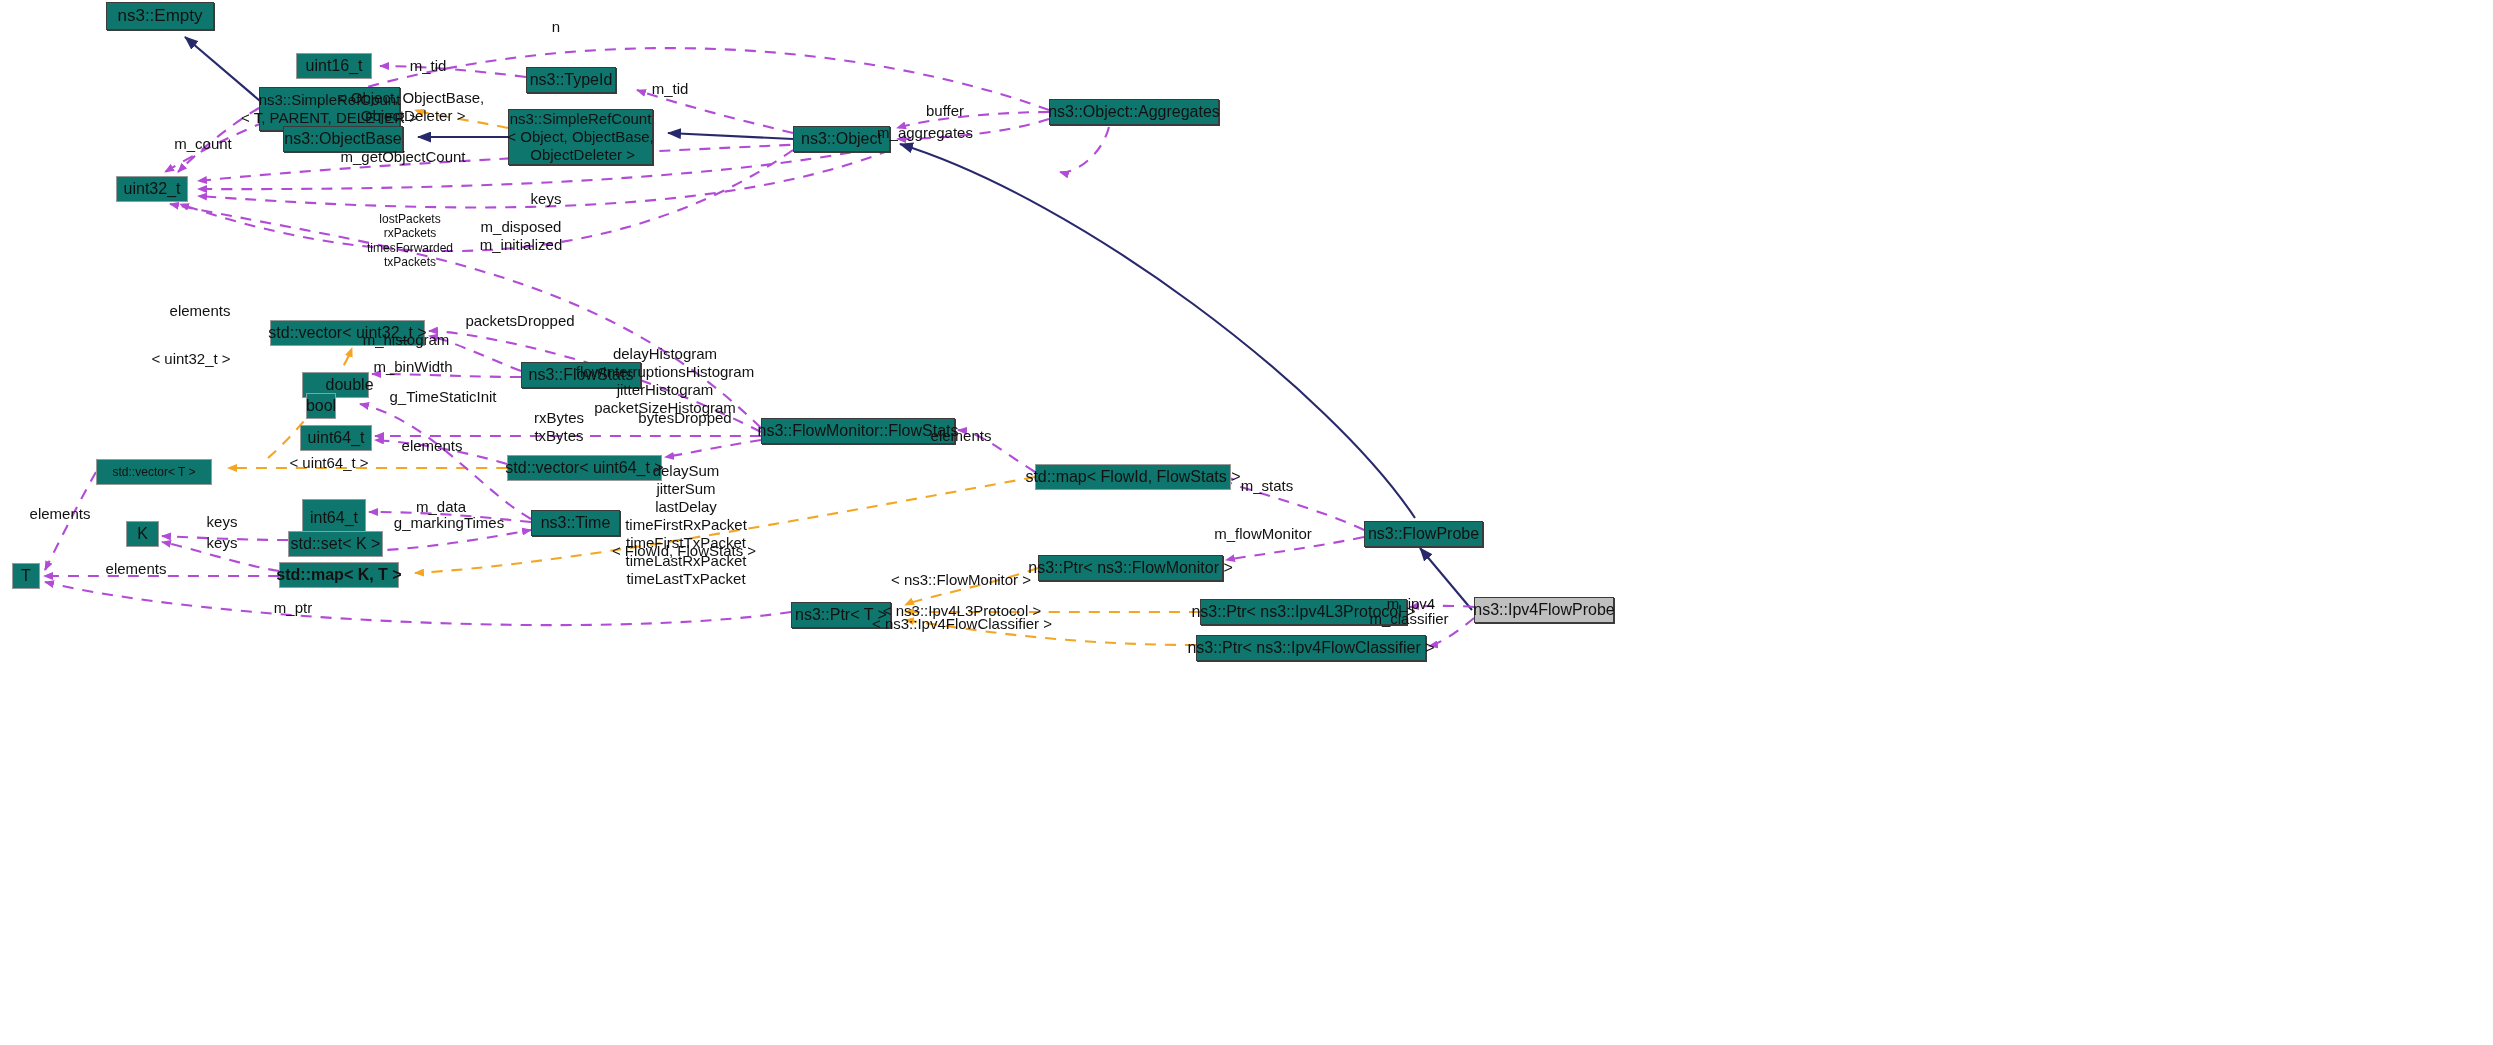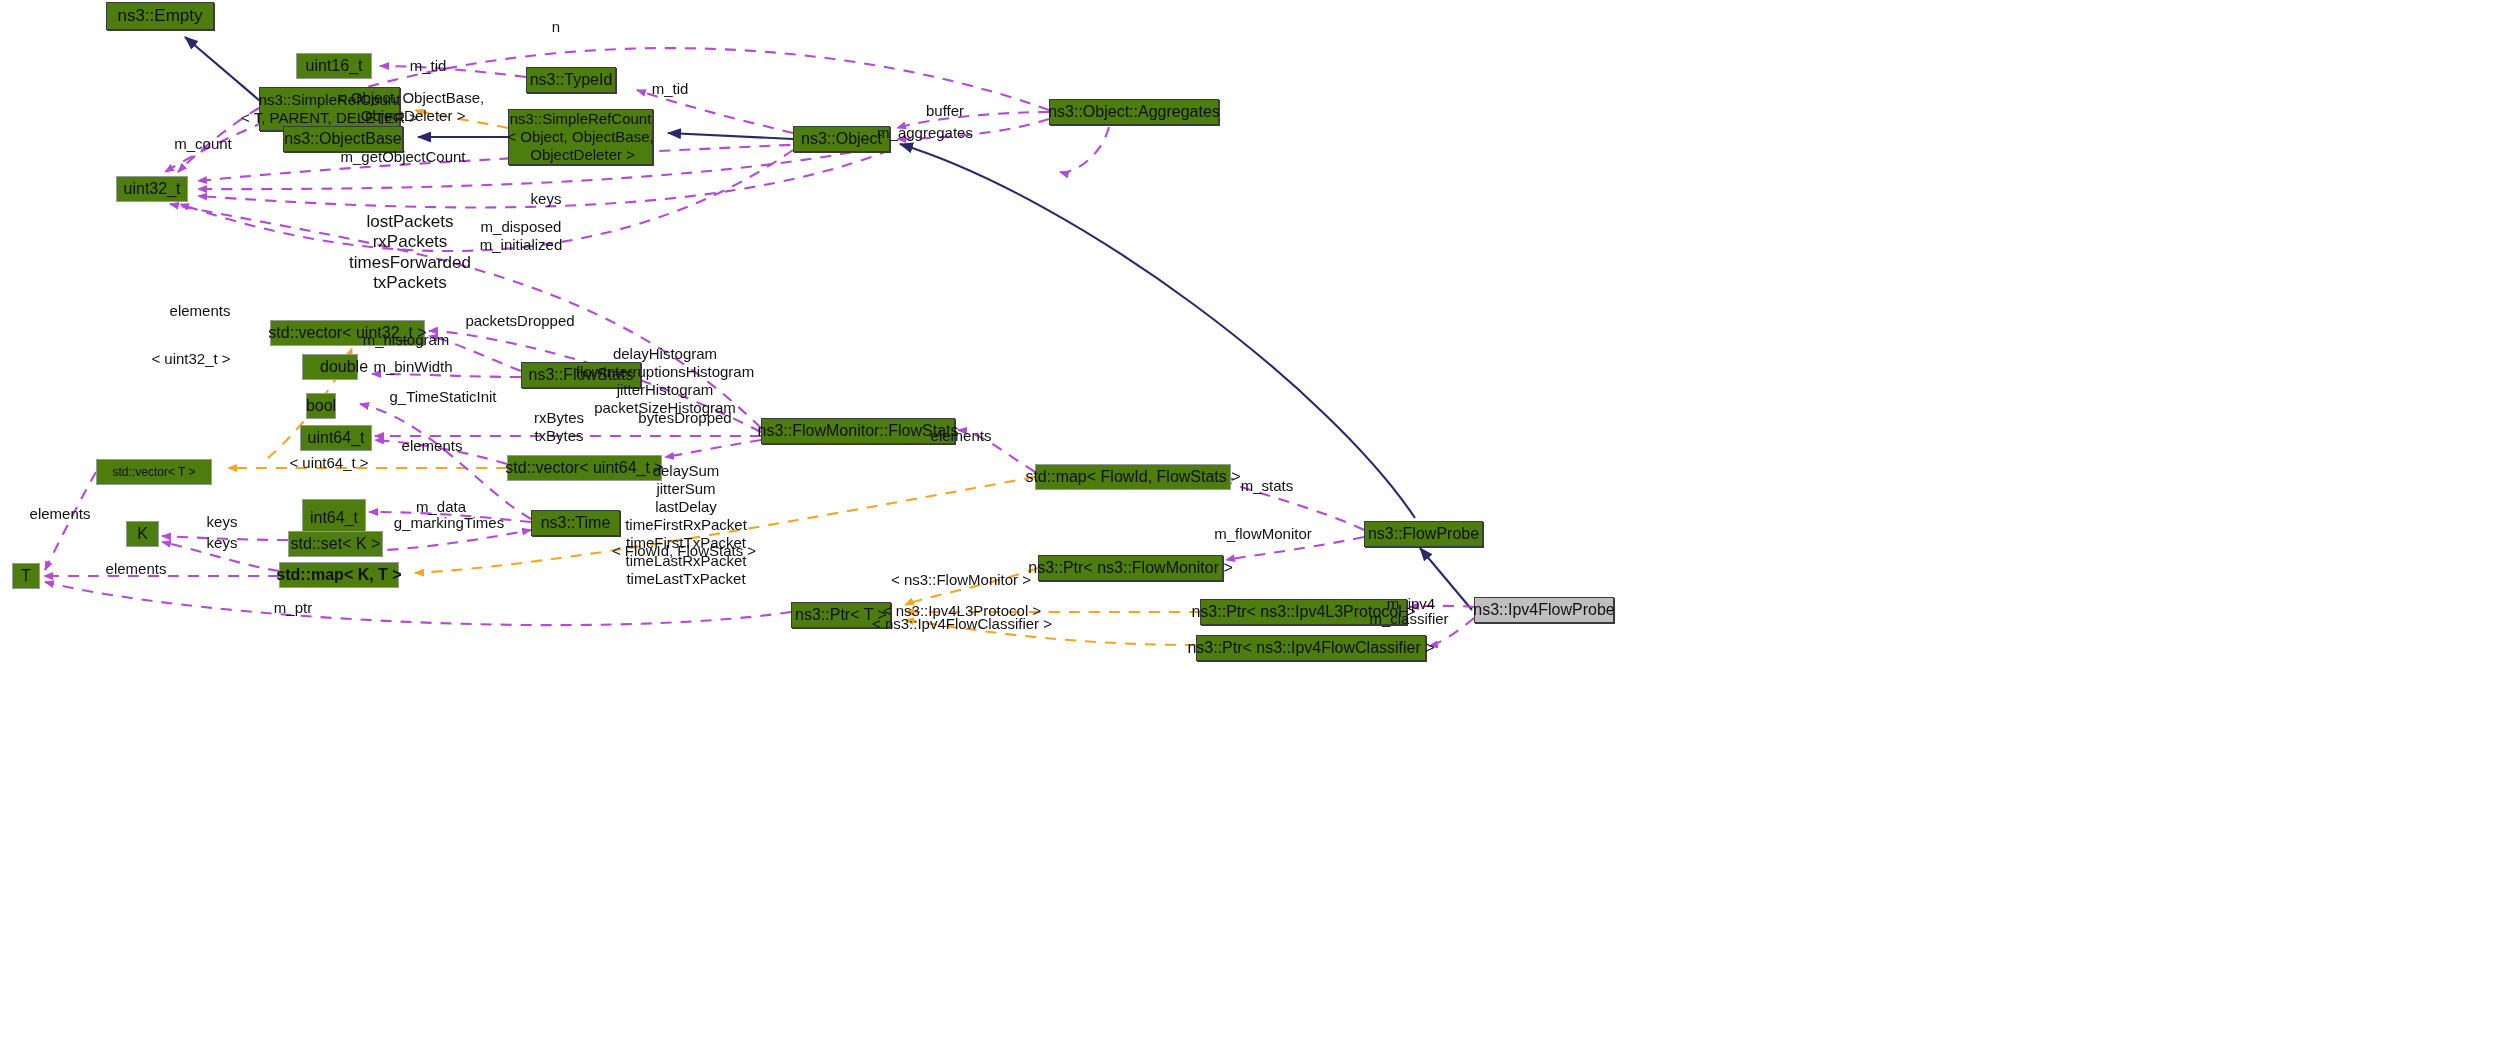--- a/index.html
+++ b/index.html
@@ -2,21 +2,21 @@
 <html><head>
 <meta charset="utf-8">
 <style>
   html,body{margin:0;padding:0;background:#ffffff;}
   #canvas{position:relative;width:2493px;height:1045px;background:#ffffff;
           font-family:"Liberation Sans", sans-serif;overflow:hidden;}
   svg{position:absolute;left:0;top:0;width:2493px;height:1045px;}
   .nodebox{position:absolute;box-sizing:border-box;display:flex;
            align-items:center;justify-content:center;text-align:center;
            font-family:"Liberation Sans", sans-serif;line-height:1.18;
-           white-space:pre;background:#4d7c0f;}
+           white-space:pre;background:#0f766e;}
   .n-plain{border:1px solid #9a9a9a;color:#111111;}
   .n-strong{border:1px solid #3b3b3b;color:#111111;box-shadow:1px 1px 0 #3b3b3b;}
   .n-current{border:1px solid #3b3b3b;color:#111111;background:#bfbfbf;
              box-shadow:1px 1px 0 #3b3b3b;}
   .edgelabel{position:absolute;color:#111111;white-space:pre;text-align:center;
              font-family:"Liberation Sans", sans-serif;line-height:1.2;}
 </style>
 </head>
 <body>
 
@@ -95,21 +95,21 @@
       <div class="nodebox n-strong" style="left: 259px; top: 87px; width: 141px; height: 44px; font-size: 15px;">ns3::SimpleRefCount
 &lt; T, PARENT, DELETER &gt;</div>
       <div class="nodebox n-strong" style="left: 283px; top: 126px; width: 120px; height: 26px; font-size: 16px;">ns3::ObjectBase</div>
       <div class="nodebox n-strong" style="left: 508px; top: 109px; width: 145px; height: 56px; font-size: 15px;">ns3::SimpleRefCount
 &lt; Object, ObjectBase,
  ObjectDeleter &gt;</div>
       <div class="nodebox n-strong" style="left: 793px; top: 126px; width: 97px; height: 26px; font-size: 16px;">ns3::Object</div>
       <div class="nodebox n-strong" style="left: 1049px; top: 99px; width: 170px; height: 26px; font-size: 16px;">ns3::Object::Aggregates</div>
       <div class="nodebox n-plain" style="left: 116px; top: 176px; width: 72px; height: 26px; font-size: 16px;">uint32_t</div>
       <div class="nodebox n-plain" style="left: 270px; top: 320px; width: 155px; height: 26px; font-size: 16px;">std::vector&lt; uint32_t &gt;</div>
-      <div class="nodebox n-plain" style="left: 302px; top: 354px; width: 56px; height: 26px; font-size: 16px; padding-left: 28px;">double</div>
+      <div class="nodebox n-plain" style="left: 302px; top: 372px; width: 67px; height: 26px; font-size: 16px; padding-left: 28px;">double</div>
       <div class="nodebox n-strong" style="left: 521px; top: 362px; width: 120px; height: 26px; font-size: 16px;">ns3::FlowStats</div>
       <div class="nodebox n-plain" style="left: 306px; top: 393px; width: 30px; height: 26px; font-size: 16px;">bool</div>
       <div class="nodebox n-plain" style="left: 300px; top: 425px; width: 72px; height: 26px; font-size: 16px;">uint64_t</div>
       <div class="nodebox n-strong" style="left: 761px; top: 418px; width: 194px; height: 26px; font-size: 16px;">ns3::FlowMonitor::FlowStats</div>
       <div class="nodebox n-plain" style="left: 96px; top: 459px; width: 116px; height: 26px; font-size: 12px;">std::vector&lt; T &gt;</div>
       <div class="nodebox n-plain" style="left: 507px; top: 455px; width: 155px; height: 26px; font-size: 16px;">std::vector&lt; uint64_t &gt;</div>
       <div class="nodebox n-plain" style="left: 1035px; top: 464px; width: 196px; height: 26px; font-size: 16px;">std::map&lt; FlowId, FlowStats &gt;</div>
       <div class="nodebox n-plain" style="left: 302px; top: 499px; width: 64px; height: 38px; font-size: 16px;">int64_t</div>
       <div class="nodebox n-strong" style="left: 531px; top: 510px; width: 89px; height: 26px; font-size: 16px;">ns3::Time</div>
       <div class="nodebox n-strong" style="left: 1364px; top: 521px; width: 119px; height: 26px; font-size: 16px;">ns3::FlowProbe</div>
@@ -127,21 +127,21 @@
       <div class="edgelabel" style="left: 556px; top: 18px; transform: translateX(-50%); font-size: 15px;">n</div>
       <div class="edgelabel" style="left: 428px; top: 57px; transform: translateX(-50%); font-size: 15px;">m_tid</div>
       <div class="edgelabel" style="left: 670px; top: 80px; transform: translateX(-50%); font-size: 15px;">m_tid</div>
       <div class="edgelabel" style="left: 411px; top: 89px; transform: translateX(-50%); font-size: 15px;">&lt; Object, ObjectBase,
  ObjectDeleter &gt;</div>
       <div class="edgelabel" style="left: 945px; top: 102px; transform: translateX(-50%); font-size: 15px;">buffer</div>
       <div class="edgelabel" style="left: 925px; top: 124px; transform: translateX(-50%); font-size: 15px; text-align: center;">m_aggregates</div>
       <div class="edgelabel" style="left: 203px; top: 117px; transform: translateX(-50%); font-size: 15px; margin-top: 18px;">m_count</div>
       <div class="edgelabel" style="left: 403px; top: 148px; transform: translateX(-50%); font-size: 15px;">m_getObjectCount</div>
       <div class="edgelabel" style="left: 546px; top: 190px; transform: translateX(-50%); font-size: 15px;">keys</div>
-      <div class="edgelabel" style="left: 410px; top: 212px; transform: translateX(-50%); font-size: 17px;">lostPackets
+      <div class="edgelabel" style="left: 410px; top: 212px; transform: translateX(-50%); font-size: 12px;">lostPackets
 rxPackets
 timesForwarded
 txPackets</div>
       <div class="edgelabel" style="left: 521px; top: 218px; transform: translateX(-50%); font-size: 15px;">m_disposed
 m_initialized</div>
       <div class="edgelabel" style="left: 200px; top: 302px; transform: translateX(-50%); font-size: 15px;">elements</div>
       <div class="edgelabel" style="left: 520px; top: 312px; transform: translateX(-50%); font-size: 15px;">packetsDropped</div>
       <div class="edgelabel" style="left: 406px; top: 331px; transform: translateX(-50%); font-size: 15px;">m_histogram</div>
       <div class="edgelabel" style="left: 191px; top: 350px; transform: translateX(-50%); font-size: 15px;">&lt; uint32_t &gt;</div>
       <div class="edgelabel" style="left: 665px; top: 345px; transform: translateX(-50%); font-size: 15px;">delayHistogram

